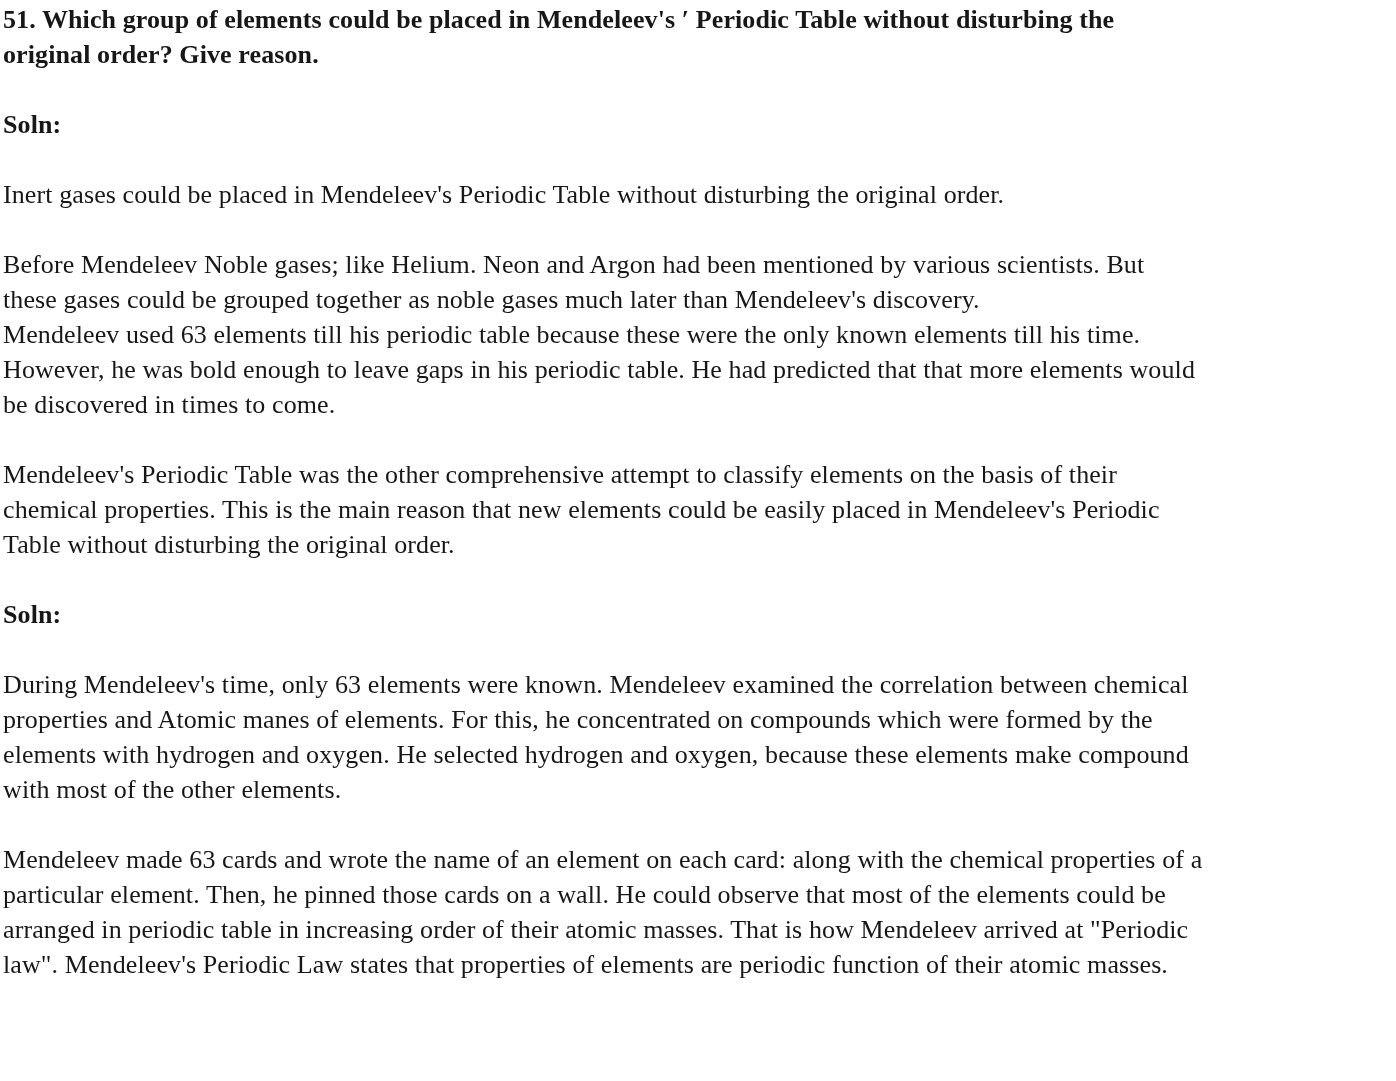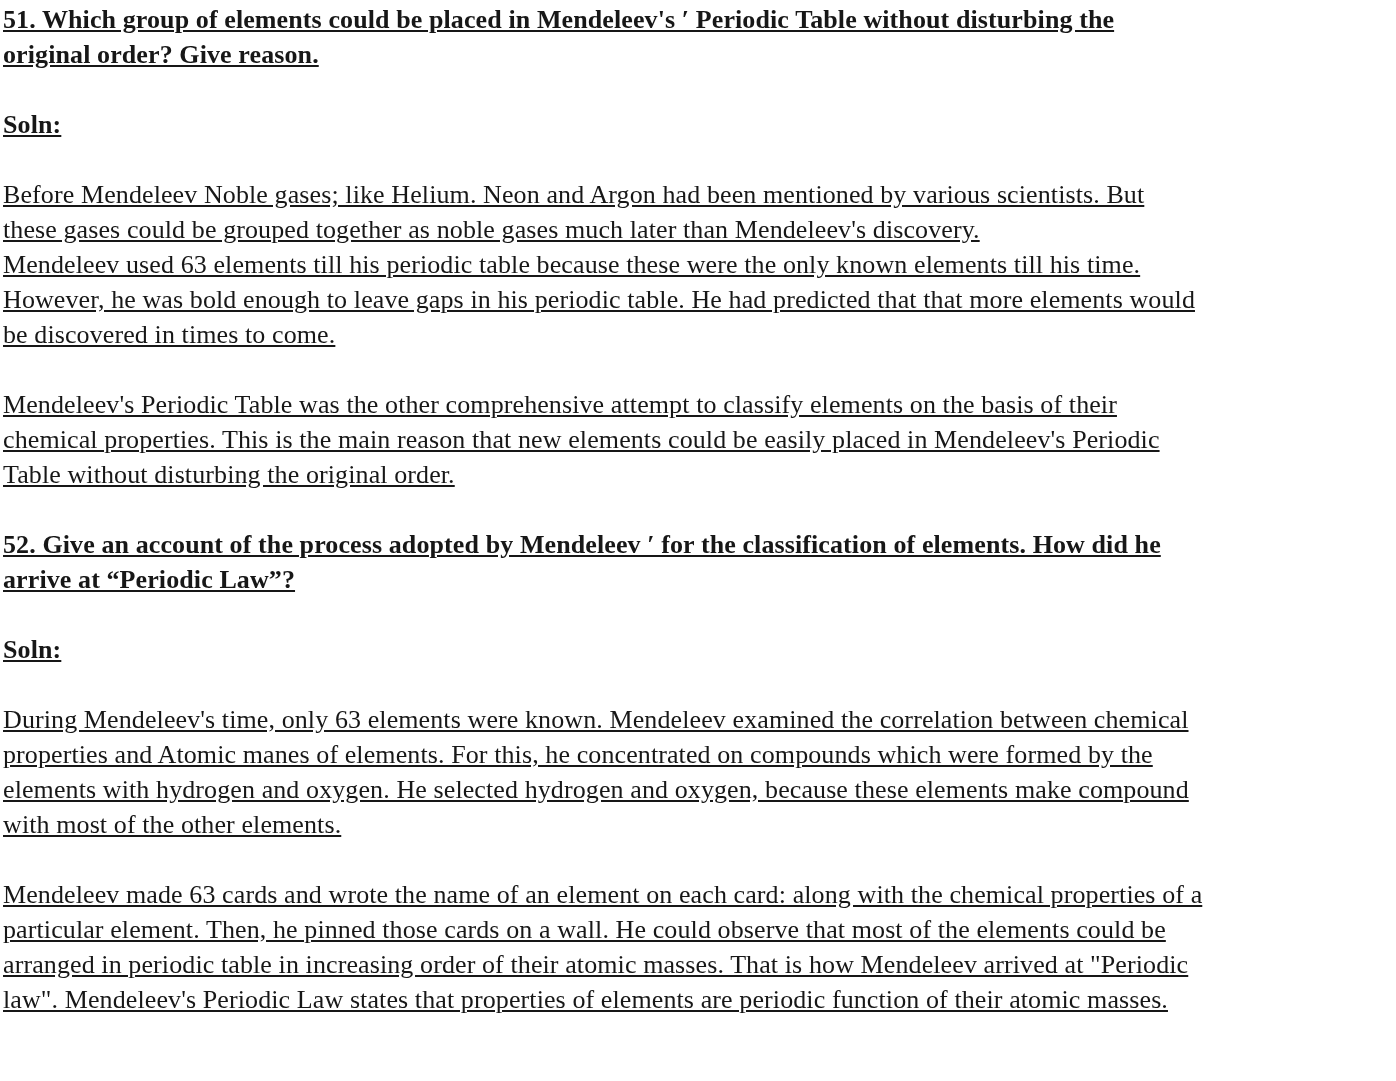--- a/index.html
+++ b/index.html
@@ -16,43 +16,41 @@
   }
   .page {
     padding: 2px 4px 0 3px;
   }
   .block {
     font-size: 26px;
     line-height: 35px;
     white-space: pre-line;
     margin: 0 0 35px 0;
     letter-spacing: 0.1px;
-    text-decoration: underline;
   }
   .bold {
     font-weight: bold;
   }
 </style>
 </head>
 <body>
 
 <div class="page">
   <p class="block bold">51. Which group of elements could be placed in Mendeleev's ′ Periodic Table without disturbing the
 original order? Give reason.</p>
   <p class="block bold">Soln:</p>
+  <p class="block">Inert gases could be placed in Mendeleev's Periodic Table without disturbing the original order.</p>
   <p class="block">Before Mendeleev Noble gases; like Helium. Neon and Argon had been mentioned by various scientists. But
 these gases could be grouped together as noble gases much later than Mendeleev's discovery.
 Mendeleev used 63 elements till his periodic table because these were the only known elements till his time.
 However, he was bold enough to leave gaps in his periodic table. He had predicted that that more elements would
 be discovered in times to come.</p>
   <p class="block">Mendeleev's Periodic Table was the other comprehensive attempt to classify elements on the basis of their
 chemical properties. This is the main reason that new elements could be easily placed in Mendeleev's Periodic
 Table without disturbing the original order.</p>
-  <p class="block bold">52. Give an account of the process adopted by Mendeleev ′ for the classification of elements. How did he
-arrive at “Periodic Law”?</p>
   <p class="block bold">Soln:</p>
   <p class="block">During Mendeleev's time, only 63 elements were known. Mendeleev examined the correlation between chemical
 properties and Atomic manes of elements. For this, he concentrated on compounds which were formed by the
 elements with hydrogen and oxygen. He selected hydrogen and oxygen, because these elements make compound
 with most of the other elements.</p>
   <p class="block">Mendeleev made 63 cards and wrote the name of an element on each card: along with the chemical properties of a
 particular element. Then, he pinned those cards on a wall. He could observe that most of the elements could be
 arranged in periodic table in increasing order of their atomic masses. That is how Mendeleev arrived at "Periodic
 law". Mendeleev's Periodic Law states that properties of elements are periodic function of their atomic masses.</p>
 </div>

